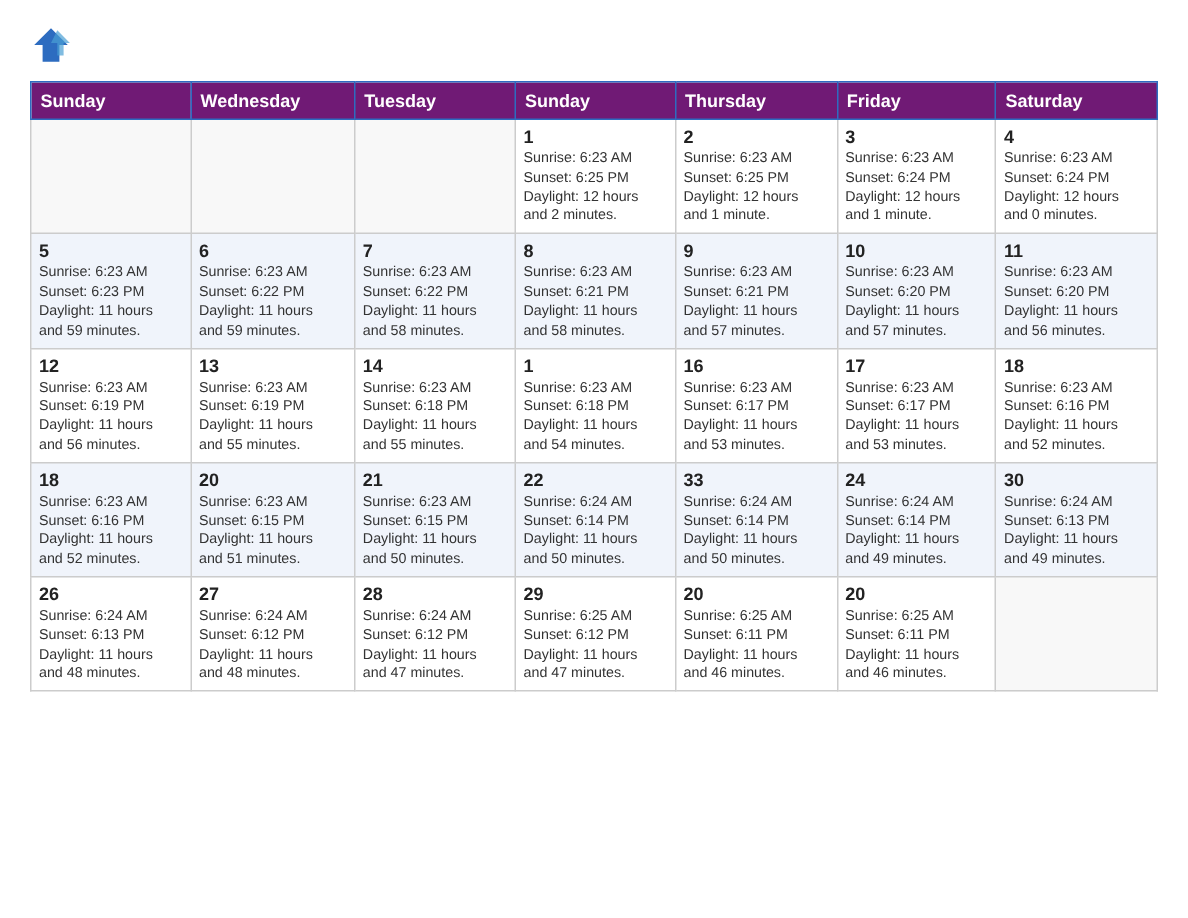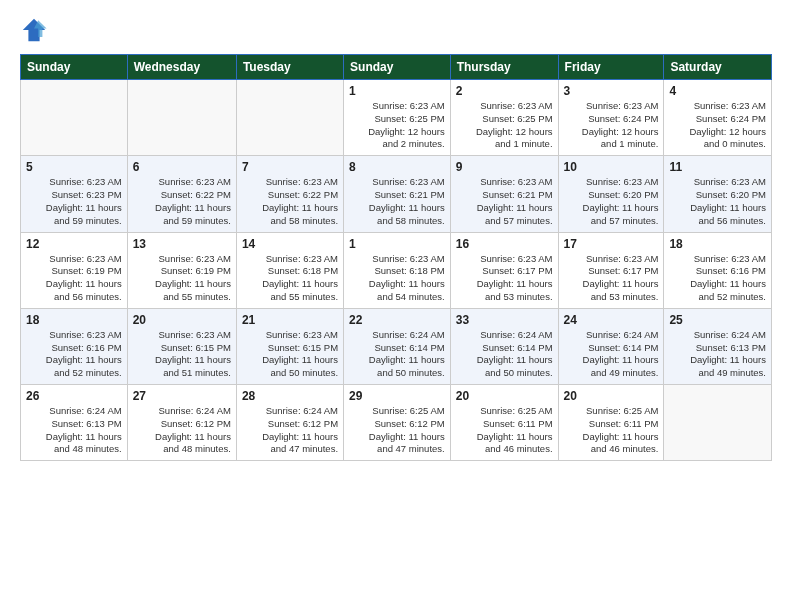--- a/index.html
+++ b/index.html
@@ -56,21 +56,21 @@
     }
     .location {
       font-size: 14px;
       color: #555;
     }
     table {
       width: 100%;
       border-collapse: collapse;
     }
     thead th {
-      background-color: #14532d;
+      background-color: #701a75;
       color: #fff;
       text-align: left;
       padding: 5px 6px;
       font-size: 12px;
       font-weight: bold;
       border: 1px solid #2d6cc0;
     }
     tbody td {
       border: 1px solid #ccc;
       vertical-align: top;
@@ -81,21 +81,20 @@
       font-size: 12px;
       font-weight: bold;
       color: #222;
       display: block;
       margin-bottom: 2px;
     }
     .day-info {
       font-size: 9.5px;
       color: #333;
       line-height: 1.35;
-      text-align: right;
     }
     tbody tr:nth-child(even) {
       background-color: #f0f4fb;
     }
     tbody tr:nth-child(odd) {
       background-color: #fff;
     }
     td.empty {
       background: #f8f8f8;
     }
@@ -306,21 +305,21 @@
 and 50 minutes.</div>
           </td>
           <td>
             <span class="day-number">24</span>
             <div class="day-info" style="white-space: pre-line;">Sunrise: 6:24 AM
 Sunset: 6:14 PM
 Daylight: 11 hours
 and 49 minutes.</div>
           </td>
           <td>
-            <span class="day-number">25</span>
+            <span class="day-number">30</span>
             <div class="day-info" style="white-space: pre-line;">Sunrise: 6:24 AM
 Sunset: 6:13 PM
 Daylight: 11 hours
 and 49 minutes.</div>
           </td>
         </tr>
         <tr>
           <td>
             <span class="day-number">26</span>
             <div class="day-info" style="white-space: pre-line;">Sunrise: 6:24 AM

